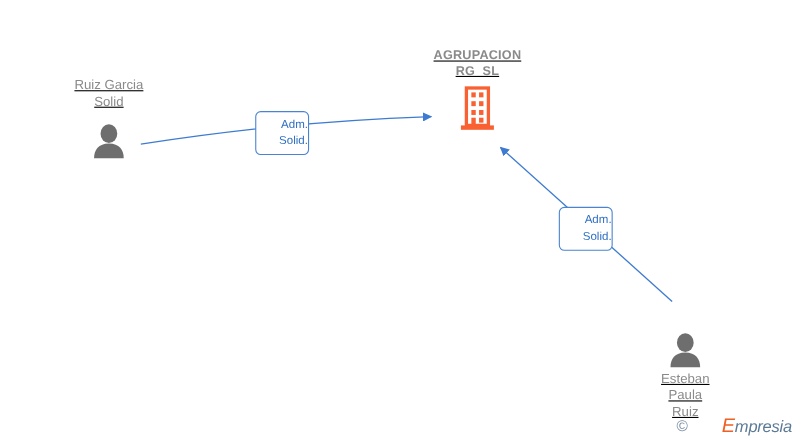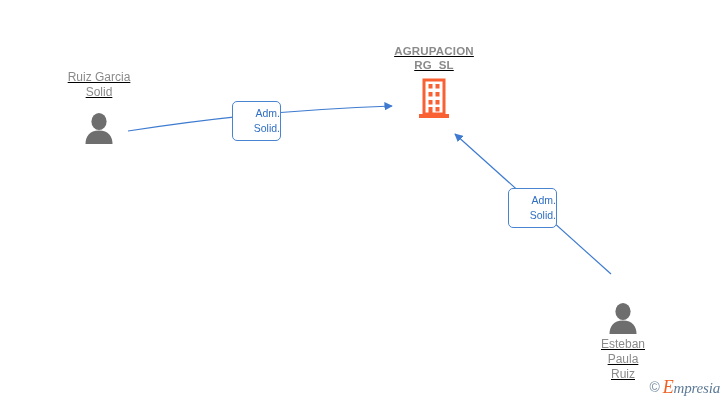--- a/index.html
+++ b/index.html
@@ -98,26 +98,27 @@
     align-items: center;
     gap: 3px;
     font-size: 15px;
   }
   .wm-copy {
     color: #7a8fa6;
     font-size: 14px;
     line-height: 1;
   }
   .wm-text {
-    font-family: Liberation Serif, serif;
+    font-family: Liberation Sans, sans-serif;
     font-style: italic;
     font-size: 15px;
     color: #5c7a96;
     line-height: 1;
     letter-spacing: -0.2px;
+    margin-left: 28px;
   }
   .wm-text .wm-e {
     color: #ef6024;
     font-size: 18px;
   }
 </style>
 </head>
 <body>
 
 <div id="canvas">

